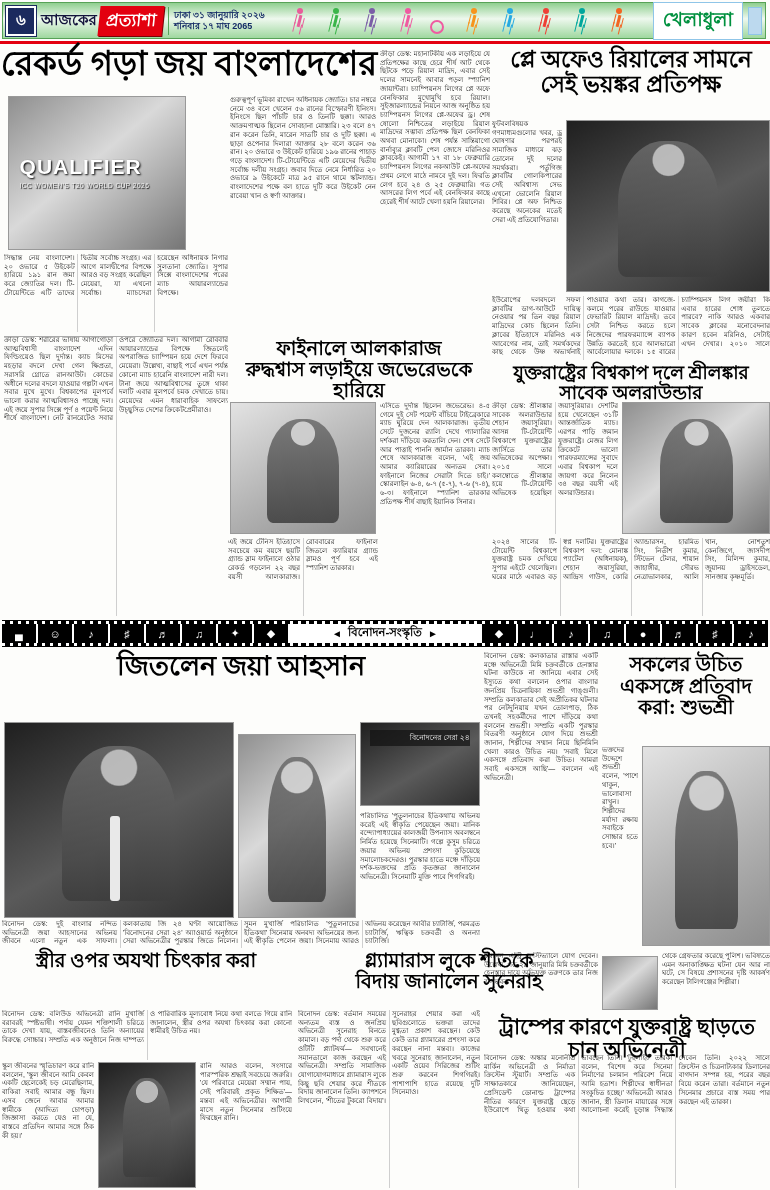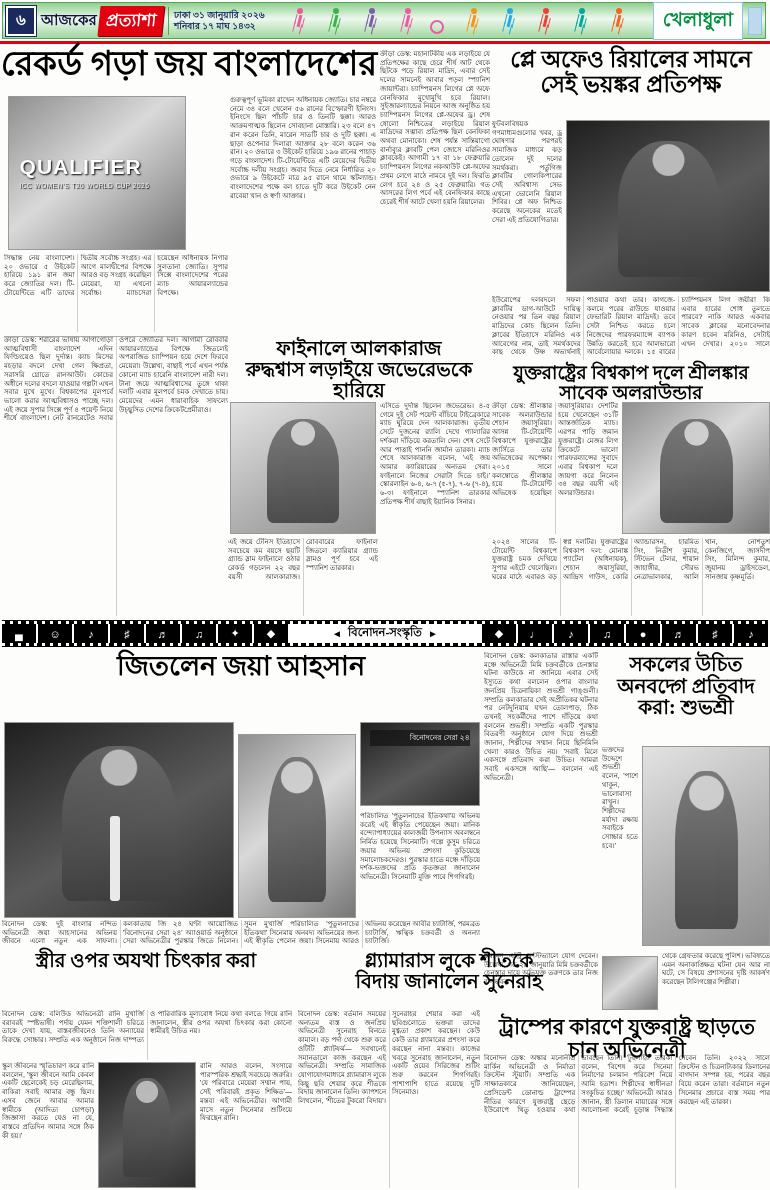--- a/index.html
+++ b/index.html
@@ -69,21 +69,21 @@
 
   <div class="hdr">
     <div class="pgnum">৬</div>
     <div class="logo">
       <span class="l1">আজকের</span>
       <span class="l2">প্রত্যাশা</span>
     </div>
     <div class="vdiv"></div>
     <div class="dateblk">
       <div>ঢাকা ৩১ জানুয়ারি ২০২৬</div>
-      <div>শনিবার ১৭ মাঘ ১৪৩২</div>
+      <div>শনিবার ১৭ মাঘ 2065</div>
     </div>
     <div class="iconrow">
       <span class="athlete a1"></span>
       <span class="athlete a2"></span>
       <span class="athlete a3"></span>
       <span class="athlete a4"></span>
       <span class="wheel"></span>
       <span class="athlete a5"></span>
       <span class="athlete a6"></span>
       <span class="athlete a7"></span>
@@ -171,21 +171,21 @@
   </div>
   <div class="abs ph dark" style="left:360px;top:722px;width:120px;height:84px;">
     <div class="banner">বিনোদনের সেরা ২৪</div>
   </div>
   <div class="abs bt" style="left:360px;top:812px;width:120px;height:104px;">পরিচালিত 'পুতুলনাচের ইতিকথা'য় অভিনয় করেই এই স্বীকৃতি পেয়েছেন জয়া। মানিক বন্দ্যোপাধ্যায়ের কালজয়ী উপন্যাস অবলম্বনে নির্মিত হয়েছে সিনেমাটি। গল্পে কুসুম চরিত্রে জয়ার অভিনয় প্রশংসা কুড়িয়েছে সমালোচকদেরও। পুরস্কার হাতে মঞ্চে দাঁড়িয়ে দর্শক-ভক্তদের প্রতি কৃতজ্ঞতা জানালেন অভিনেত্রী। সিনেমাটি মুক্তি পাবে শিগগিরই।</div>
   <div class="abs bt c4" style="left:2px;top:920px;width:478px;height:28px;">বিনোদন ডেস্ক: দুই বাংলার নন্দিত অভিনেত্রী জয়া আহসানের অভিনয় জীবনে এলো নতুন এক সাফল্য। কলকাতায় জি ২৪ ঘণ্টা আয়োজিত 'বিনোদনের সেরা ২৪' অ্যাওয়ার্ড অনুষ্ঠানে সেরা অভিনেত্রীর পুরস্কার জিতে নিলেন। সুমন মুখার্জি পরিচালিত 'পুতুলনাচের ইতিকথা' সিনেমায় অনবদ্য অভিনয়ের জন্য এই স্বীকৃতি পেলেন জয়া। সিনেমায় আরও অভিনয় করেছেন আবীর চ্যাটার্জি, পরমব্রত চ্যাটার্জি, ঋত্বিক চক্রবর্তী ও অনন্যা চ্যাটার্জি।</div>
 
   <div class="abs bt" style="left:484px;top:652px;width:114px;height:296px;">বিনোদন ডেস্ক: কলকাতার রাস্তার একটি মঞ্চে অভিনেত্রী মিমি চক্রবর্তীকে হেনস্তার ঘটনা কাউকে না জানিয়ে এবার সেই ইস্যুতে কথা বললেন ওপার বাংলার জনপ্রিয় চিত্রনায়িকা শুভশ্রী গাঙ্গুলী। সম্প্রতি কলকাতার সেই অপ্রীতিকর ঘটনার পর নেটদুনিয়ায় যখন তোলপাড়, ঠিক তখনই সহকর্মীদের পাশে দাঁড়িয়ে কথা বললেন শুভশ্রী। সম্প্রতি একটি পুরস্কার বিতরণী অনুষ্ঠানে যোগ দিয়ে শুভশ্রী জানান, শিল্পীদের সম্মান নিয়ে ছিনিমিনি খেলা কারও উচিত নয়। 'সবাই মিলে একসঙ্গে প্রতিবাদ করা উচিত। আমরা সবাই একসঙ্গে আছি'— বললেন এই অভিনেত্রী।</div>
   <div class="abs hl" style="left:602px;top:654px;width:168px;font-size:20px;">
     <div>সকলের উচিত</div>
-    <div>অনবদ্গে প্রতিবাদ</div>
+    <div>একসঙ্গে প্রতিবাদ</div>
     <div>করা: শুভশ্রী</div>
   </div>
   <div class="abs ph light" style="left:642px;top:746px;width:128px;height:200px;">
     <div class="fig"></div>
   </div>
   <div class="abs bt" style="left:602px;top:746px;width:36px;height:202px;">ভক্তদের উদ্দেশে শুভশ্রী বলেন, 'পাশে থাকুন, ভালোবাসা রাখুন। শিল্পীদের মর্যাদা রক্ষায় সবাইকে সোচ্চার হতে হবে।'</div>
   <div class="abs bt" style="left:484px;top:952px;width:114px;height:58px;">করবেন, এন্ট্রি ফেস্টিভ্যালে যোগ দেবেন। উল্লেখ্য, গত ২৯ জানুয়ারি মিমি চক্রবর্তীকে হেনস্তার দায়ে অভিযুক্ত তরুণকে তার নিজ বাসভবন</div>
   <div class="abs ph" style="left:602px;top:956px;width:56px;height:54px;"></div>
   <div class="abs bt" style="left:662px;top:952px;width:108px;height:58px;">থেকে গ্রেফতার করেছে পুলিশ। ভবিষ্যতে এমন অনাকাঙ্ক্ষিত ঘটনা যেন আর না ঘটে, সে বিষয়ে প্রশাসনের দৃষ্টি আকর্ষণ করেছেন টালিগঞ্জের শিল্পীরা।</div>
 

